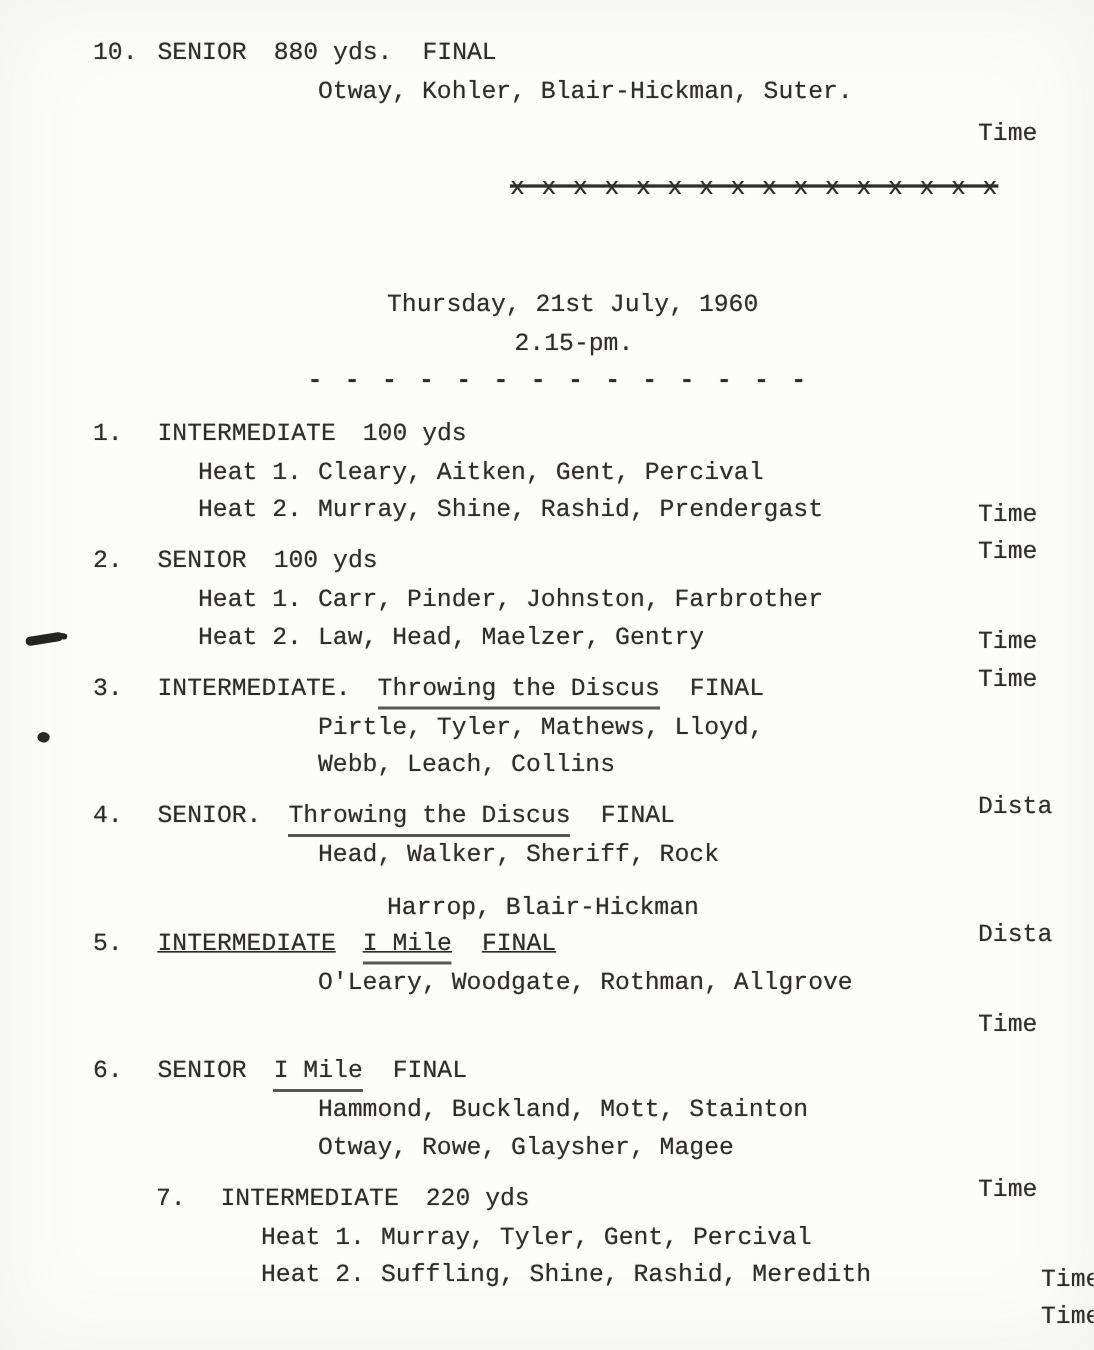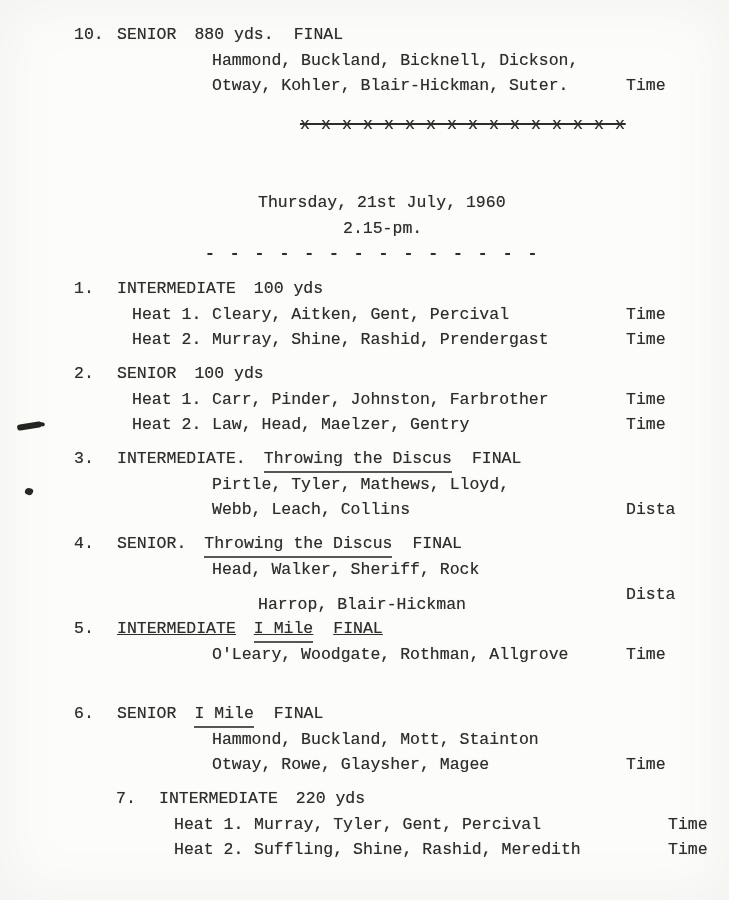--- a/index.html
+++ b/index.html
@@ -16,33 +16,33 @@
     text-shadow:0 0 0.7px rgba(47,45,43,0.55);
     box-shadow:inset 0 0 60px rgba(120,115,105,0.08);
   }
   .block{position:absolute;left:0;width:729px;}
   .line{position:relative;height:25.5px;line-height:25.5px;white-space:nowrap;}
   .line span{white-space:pre;}
   span:empty{display:none;}
 
   
   .heading{padding-left:62px;}
-  .num{display:inline-block;width:43px;margin-left:12px;}
+  .num{display:inline-block;width:43px;}
   .cat{margin-right:18px;}
   .u{margin-right:20px;border-bottom:2px solid rgba(47,45,43,0.8);padding-bottom:3px;}
   .ttl{margin-right:20px;}
 
   
   .prefix{position:absolute;left:132px;}
   .names{position:absolute;left:212px;}
   .row.deep .names{left:258px;margin-top:10px;}
-  .result{position:absolute;left:626px;}
+  .result{position:absolute;left:652px;margin-top:28px;}
 
   
-  .stars{padding-left:300px;text-decoration:line-through;text-decoration-thickness:1.5px;letter-spacing:0.6px;}
+  .stars{padding-left:300px;text-decoration:line-through;text-decoration-thickness:1.5px;letter-spacing:0.6px;margin-left:40px;}
 
   
   .date-line{padding-left:258px;}
   .time-line{padding-left:343px;}
   .rule-line{padding-left:205px;font-weight:bold;letter-spacing:2.5px;}
 
   
   .b-lead{top:22px;}
   .b-stars{top:112px;}
   .b-hdr{top:190px;}
@@ -59,23 +59,20 @@
   .mark1::after{content:"";position:absolute;right:-3px;top:1px;width:7px;height:4px;background:#26241f;border-radius:2px;transform:rotate(18deg);}
   .mark2{position:absolute;left:25px;top:488px;width:8px;height:7px;background:#2a2824;border-radius:60% 40% 55% 45%;transform:rotate(22deg);}
 </style>
 </head>
 <body>
 
 <div class="page">
 
   <section class="block b-lead">
     <div class="line heading"><span class="num">10.</span><span class="cat">SENIOR</span><span class="ttl">880 yds.</span><span class="sfx">FINAL</span></div>
-    <div class="line row">
-        <span class="names">Hammond, Buckland, Bicknell, Dickson,</span>
-      </div>
     <div class="line row">
         <span class="names">Otway, Kohler, Blair-Hickman, Suter.</span>
         <span class="result">Time</span>
       </div>
   </section>
 
   <section class="block b-stars">
     <div class="line stars">x x x x x x x x x x x x x x x x</div>
   </section>
 

